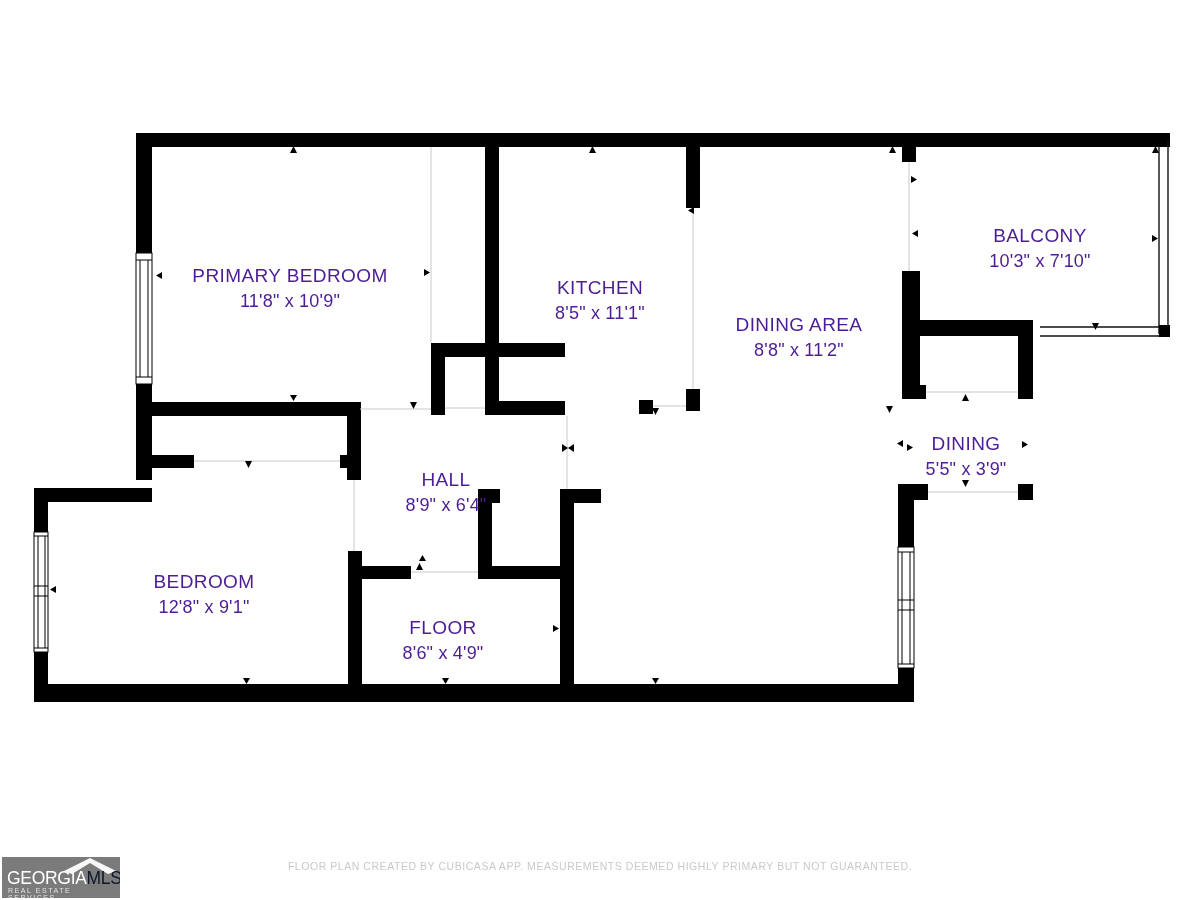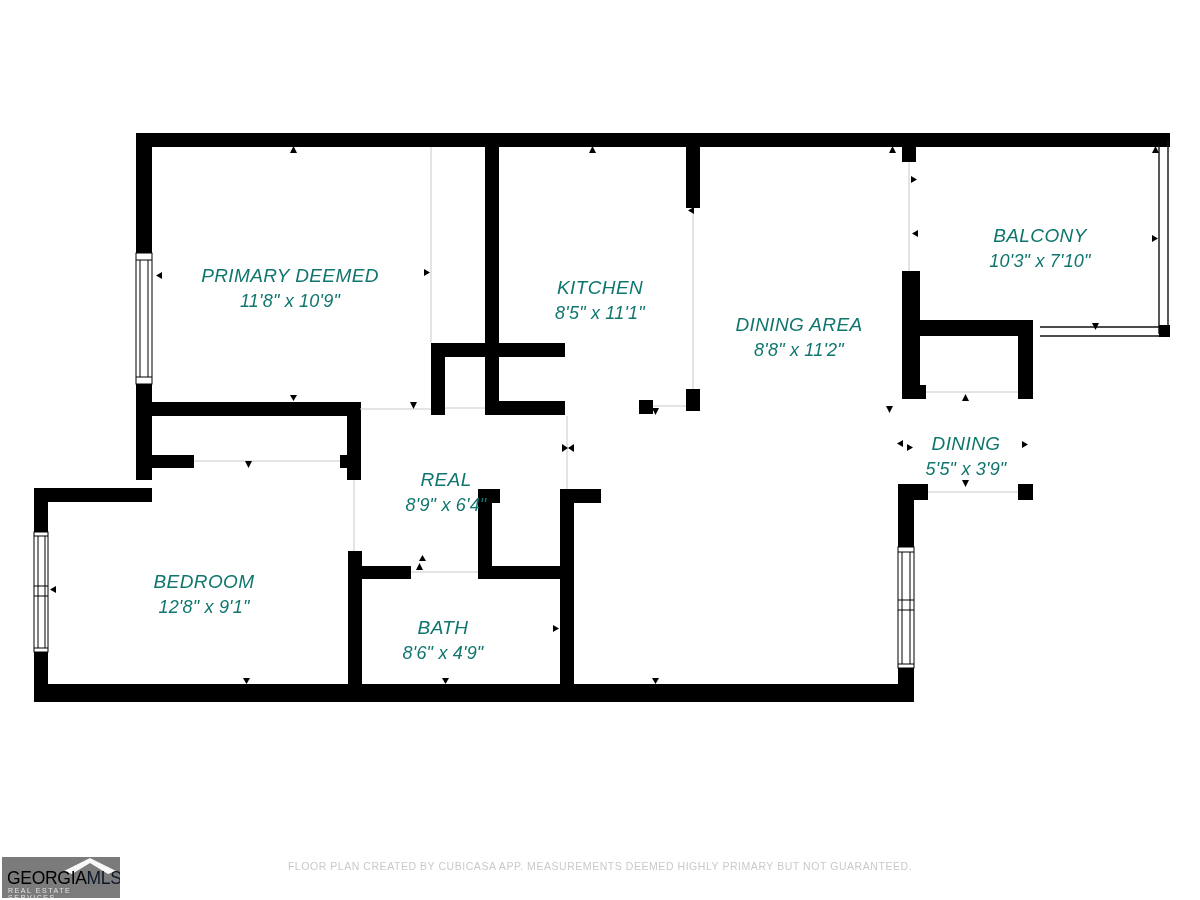--- a/index.html
+++ b/index.html
@@ -25,27 +25,26 @@
     left: 0;
     top: 0;
     width: 1200px;
     height: 900px;
   }
 
   
   .room-label {
     position: absolute;
     text-align: center;
-    color: #0f766e;
+    color: #4c1d95;
     font-family: "Liberation Sans", sans-serif;
     line-height: 1.33;
     white-space: nowrap;
     transform: translate(-50%, -50%);
     pointer-events: none;
-    font-style: italic;
   }
   .room-label .rl-name {
     display: block;
     font-size: 19px;
     letter-spacing: 0.4px;
     font-weight: 400;
   }
   .room-label .rl-dims {
     display: block;
     font-size: 18px;
@@ -88,21 +87,21 @@
     position: absolute;
     left: 5px;
     top: 12px;
     width: 110px;
     height: 18px;
     line-height: 18px;
     font-size: 17.5px;
     letter-spacing: -0.3px;
     font-family: "Liberation Sans", sans-serif;
   }
-  #mls-logo .logo-georgia { color: #000000; }
+  #mls-logo .logo-georgia { color: #ffffff; }
   #mls-logo .logo-mls { color: #0f172a; }
   #mls-logo .logo-sub {
     position: absolute;
     left: 6px;
     top: 30px;
     width: 108px;
     font-size: 7px;
     letter-spacing: 1.55px;
     color: #e4e4e4;
     font-family: "Liberation Sans", sans-serif;
@@ -305,21 +304,21 @@
 
       <polygon points="56,586 56,593 50,589.5"></polygon>
       <polygon points="243,678 250,678 246.5,684"></polygon>
 
       <polygon points="652,678 659,678 655.5,684"></polygon>
     </g>
 
   </svg>
 
   <div class="room-label" style="left:290px; top:289px;">
-    <span class="rl-name">PRIMARY DEEMED</span>
+    <span class="rl-name">PRIMARY BEDROOM</span>
     <span class="rl-dims">11'8" x 10'9"</span>
   </div>
 
   <div class="room-label" style="left:600px; top:283px;margin-top:18px;">
     <span class="rl-name">KITCHEN</span>
     <span class="rl-dims">8'5" x 11'1"</span>
   </div>
 
   <div class="room-label" style="left:799px; top:294px;margin-top:44px;">
     <span class="rl-name">DINING AREA</span>
@@ -330,32 +329,32 @@
     <span class="rl-name">BALCONY</span>
     <span class="rl-dims">10'3" x 7'10"</span>
   </div>
 
   <div class="room-label" style="left:966px; top:457px;">
     <span class="rl-name">DINING</span>
     <span class="rl-dims">5'5" x 3'9"</span>
   </div>
 
   <div class="room-label" style="left:446px; top:493px;">
-    <span class="rl-name">REAL</span>
+    <span class="rl-name">HALL</span>
     <span class="rl-dims">8'9" x 6'4"</span>
   </div>
 
 
   <div class="room-label" style="left:204px; top:595px;">
     <span class="rl-name">BEDROOM</span>
     <span class="rl-dims">12'8" x 9'1"</span>
   </div>
 
   <div class="room-label" style="left:443px; top:641px;">
-    <span class="rl-name">BATH</span>
+    <span class="rl-name">FLOOR</span>
     <span class="rl-dims">8'6" x 4'9"</span>
   </div>
 
   <div id="footer-disclaimer">FLOOR PLAN CREATED BY CUBICASA APP. MEASUREMENTS DEEMED HIGHLY PRIMARY BUT NOT GUARANTEED.</div>
 
   <div id="mls-logo">
     <svg class="logo-roof" viewBox="0 0 52 16">
       <polygon points="26,0 52,13 44,16 26,5 8,16 0,13" fill="#ffffff" opacity="0.95"></polygon>
     </svg>
     <div class="logo-main"><span class="logo-georgia">GEORGIA</span><span class="logo-mls">MLS</span></div>

